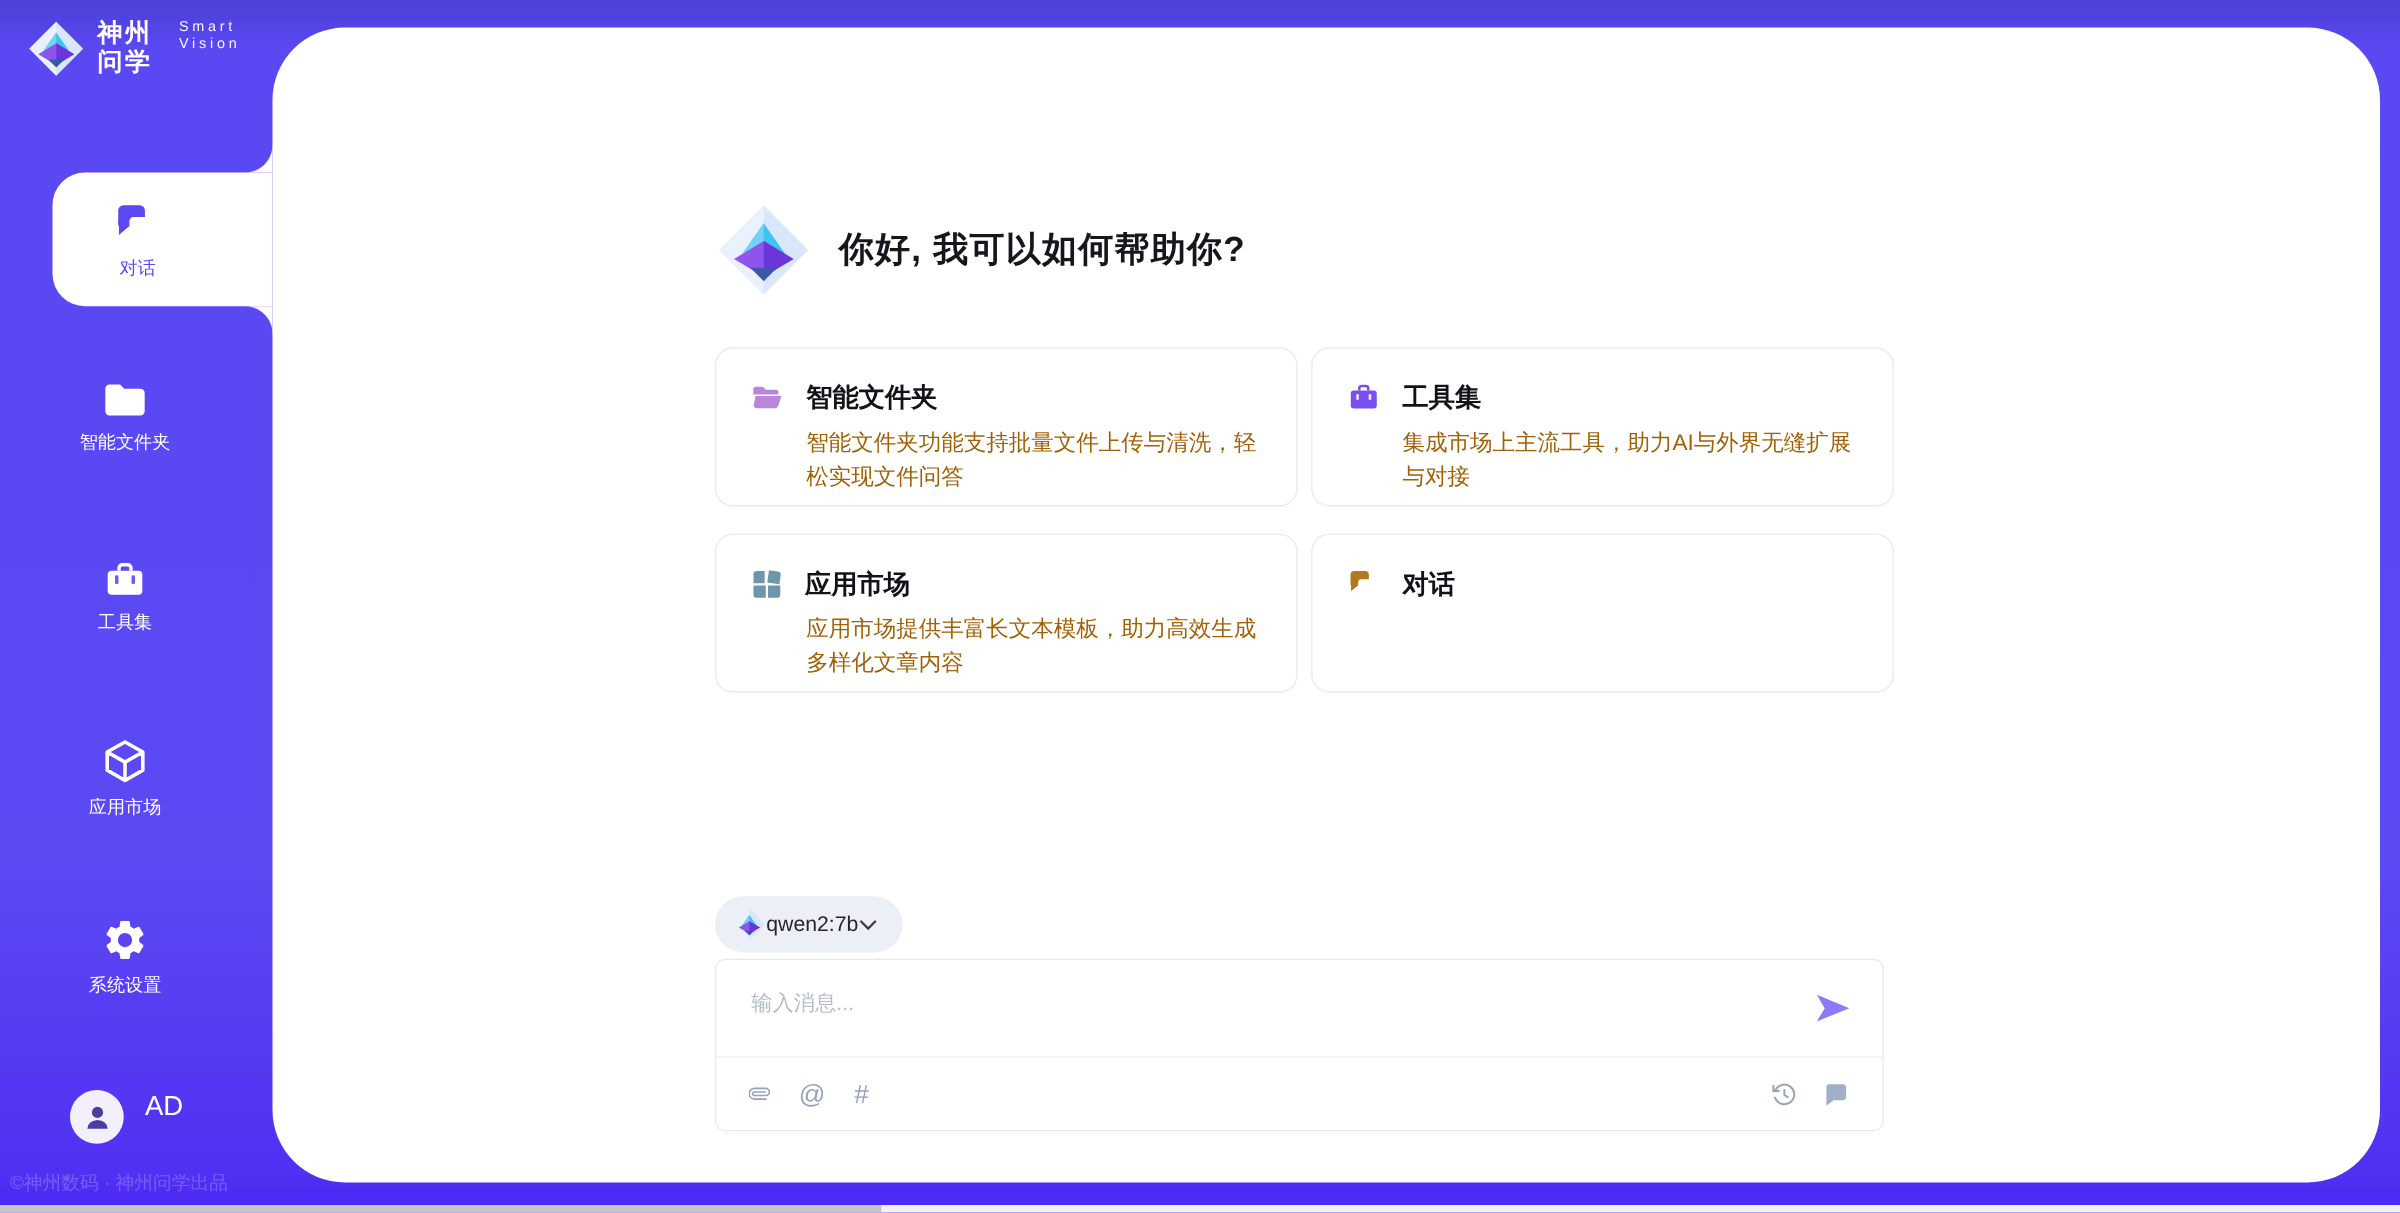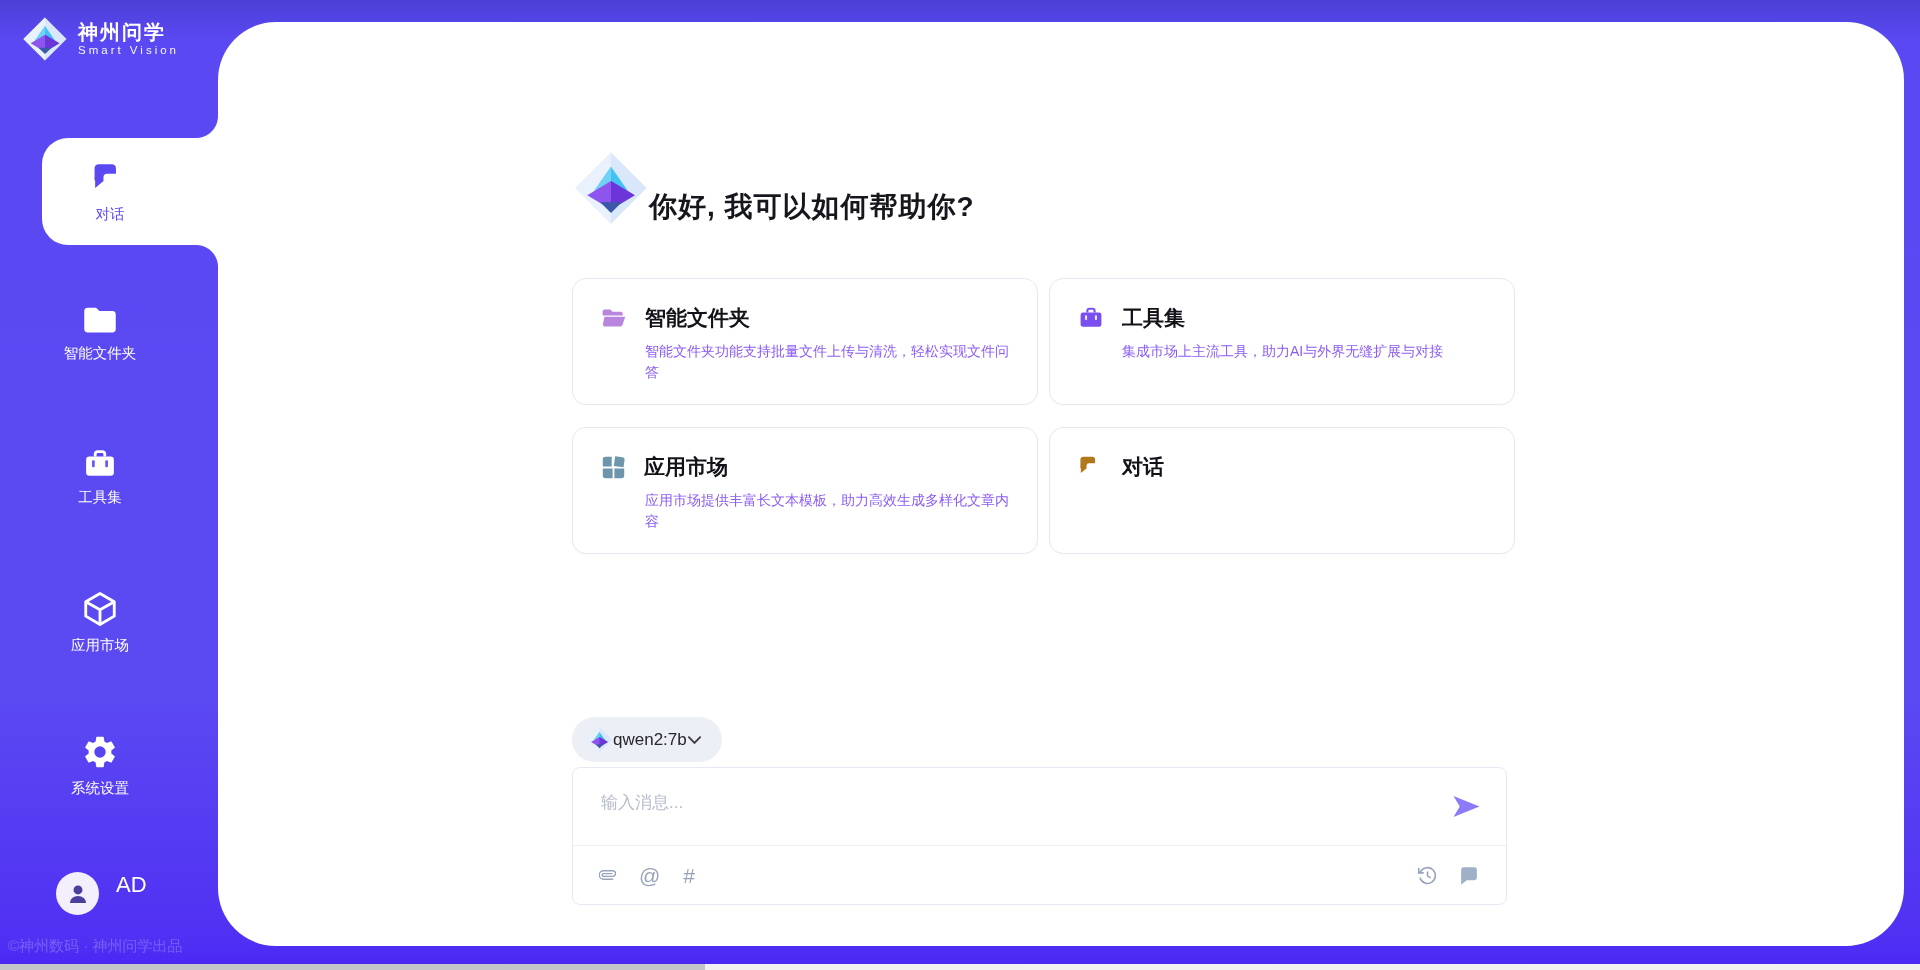--- a/index.html
+++ b/index.html
@@ -7,21 +7,21 @@
   body{font-family:"Liberation Sans","DejaVu Sans",sans-serif;position:relative;
        background:linear-gradient(180deg,#4b40d6 0%,#5a48f2 4%,#5b49f2 72%,#5030f3 97%,#4a25f5 100%)}
 
   
   .main-panel{position:absolute;left:218px;top:22px;right:16px;bottom:24px;
               background:#fff;border-radius:58px;overflow:hidden}
 
   
   .sidebar{position:absolute;left:0;top:0;width:218px;height:100%;color:#fff}
   .brand{position:absolute;top:16px;left:22px;display:flex;align-items:center;gap:10px}
-  .brand-text{display:flex;flex-direction:column;line-height:1.15}
+  .brand-text{display:flex;flex-direction:row;line-height:1.15}
   .brand-name{font-size:20px;font-weight:bold;letter-spacing:2px}
   .brand-sub{font-size:11.5px;letter-spacing:3px;opacity:.95}
 
   .tab-active{position:absolute;left:42px;top:138px;width:176px;height:107px;background:#fff;
               border-radius:26px 0 0 26px;display:flex;flex-direction:column;align-items:center;
               justify-content:center;gap:7px;padding-right:40px;cursor:pointer}
   .tab-active::before,.tab-active::after{content:'';position:absolute;right:0;width:22px;height:22px}
   .tab-active::before{top:-22px;background:radial-gradient(circle at 0 0,var(--purple-mid) 21.5px,#fff 22.5px)}
   .tab-active::after{bottom:-22px;background:radial-gradient(circle at 0 100%,var(--purple-mid) 21.5px,#fff 22.5px)}
   .tab-active .nav-label{color:var(--accent)}
@@ -34,31 +34,31 @@
   .nav-market{top:590px}
   .nav-settings{top:733px}
 
   .user-row{position:absolute;left:56px;top:872px;display:flex;align-items:flex-start;gap:17px;cursor:pointer}
   .avatar{width:43px;height:43px;border-radius:50%;background:#f3effc;display:flex;
           align-items:center;justify-content:center}
   .user-name{font-size:22px;color:#fff}
   .sidebar-footer{position:absolute;left:8px;top:937px;font-size:15px;color:rgba(235,235,255,.25);white-space:nowrap}
 
   
-  .greeting{position:absolute;left:355px;top:128px;display:flex;align-items:flex-end;}
+  .greeting{position:absolute;left:355px;top:140px;display:flex;align-items:center;gap:22px}
   .greeting-text{font-size:28px;font-weight:bold;color:#16161d;letter-spacing:1px}
 
   
   .cards{position:absolute;left:354px;top:256px;width:943px;display:grid;
          grid-template-columns:466px 466px;column-gap:11px;row-gap:22px}
   .card{height:127px;border:1px solid #e7e9ee;border-radius:14px;background:#fff;
         padding:25px 28px;cursor:pointer;box-shadow:0 1px 2px rgba(30,30,60,.02)}
   .card-head{display:flex;align-items:center;gap:18px}
   .card-title{font-size:21px;font-weight:bold;color:#121219}
-  .card-desc{margin-top:9px;padding-left:44px;font-size:14px;line-height:1.5;color:#8b5cf6}
+  .card-desc{margin-top:9px;padding-left:44px;font-size:18px;line-height:1.5;color:#a16207}
 
   
   .model-pill{position:absolute;left:354px;top:695px;height:45px;display:inline-flex;align-items:center;
               background:#edeff6;border-radius:999px;padding:0 20px 0 14px;cursor:pointer}
   .model-name{font-size:17px;color:#26262e}
 
   
   .composer{position:absolute;left:354px;top:745px;width:935px;height:138px;background:#fff;
             border:1.5px solid #e7e9f2;border-radius:8px}
   .composer textarea{position:absolute;left:0;top:0;width:830px;height:74px;border:none;outline:none;

